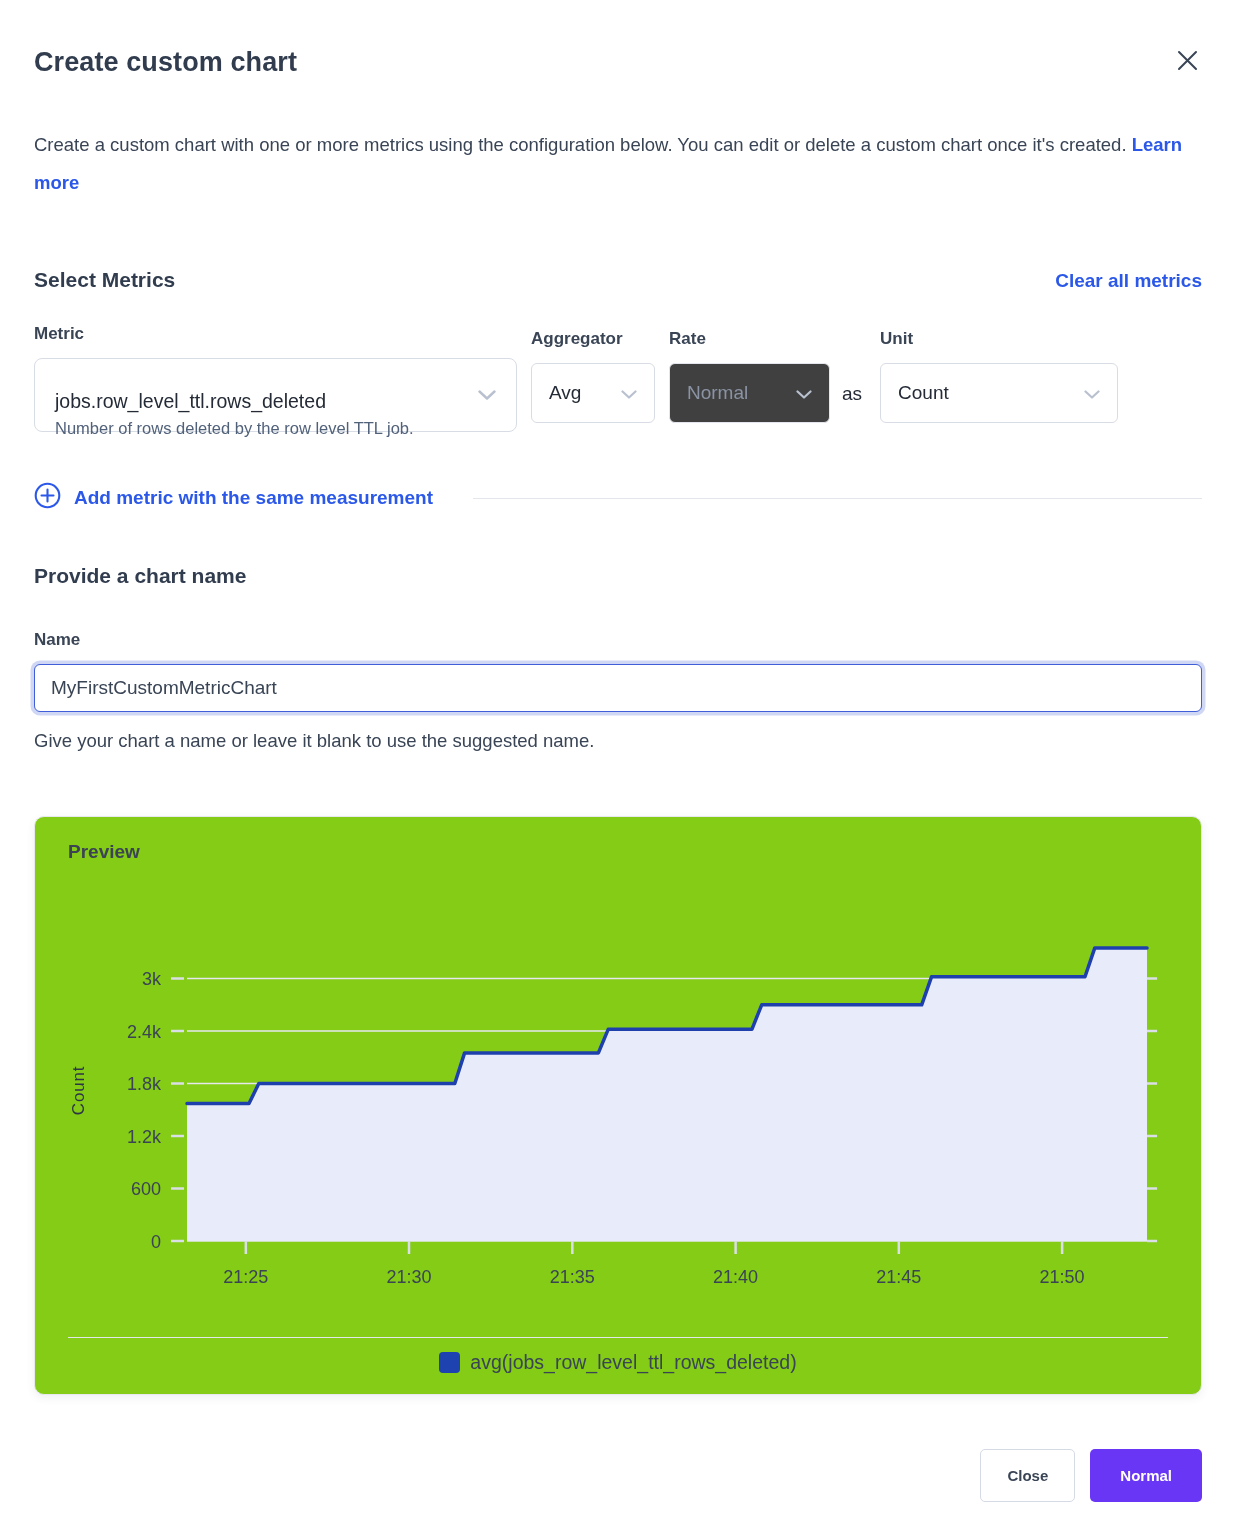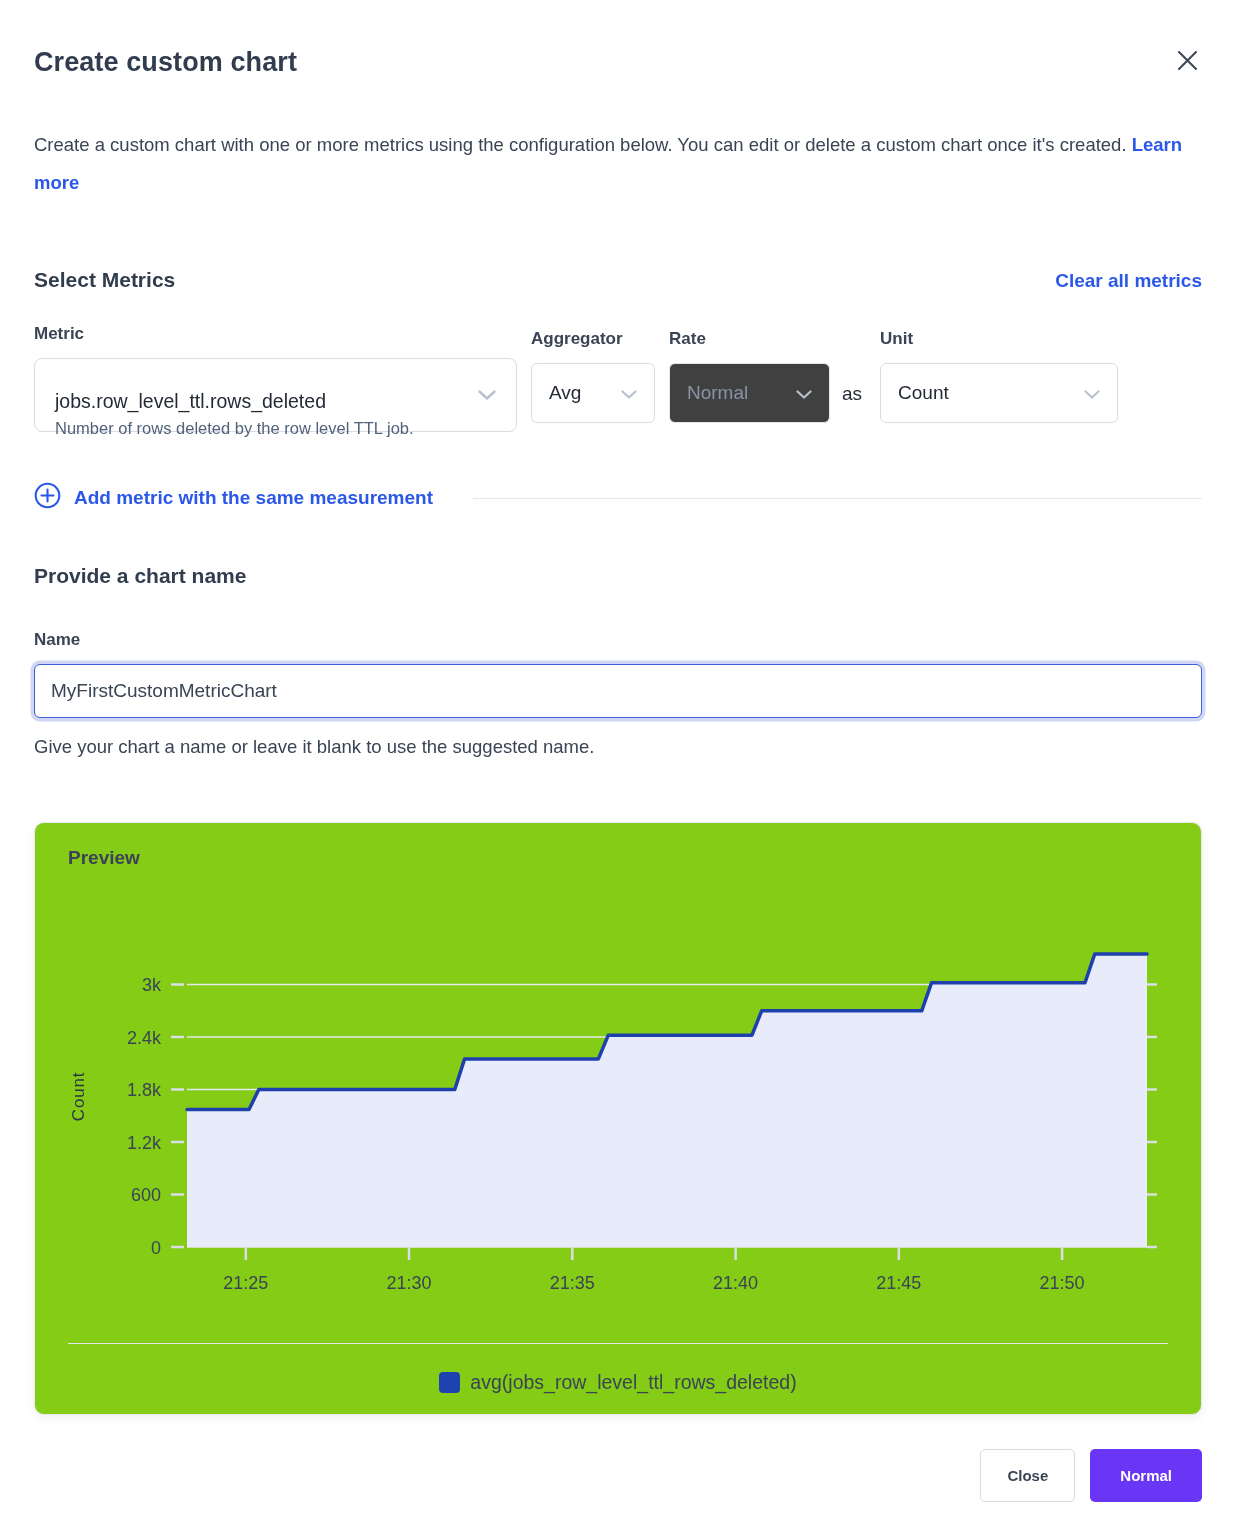--- a/index.html
+++ b/index.html
@@ -44,21 +44,21 @@
   .as-label { font-size: 19px; color: #242b36; margin: 0 10px 27px 12px; }
 
   .add-row { margin-top: 50px; display: flex; align-items: center; }
   .add-link { display: flex; align-items: center; gap: 13px; font-size: 19px; cursor: pointer; }
   .add-row .rule { flex: 1; height: 1px; background: #e3e6eb; margin-left: 40px; }
 
   
   .name-heading { margin-top: 50px; }
   .name-label { margin-top: 42px; font-size: 17px; font-weight: 700; color: #394455; }
   .name-input {
-    margin-top: 14px; width: 100%; height: 54px;
+    margin-top: 14px; width: 100%; height: 48px;
     border: 1.5px solid #3f5ed7; border-radius: 6px;
     box-shadow: 0 0 0 3.5px rgba(63, 94, 215, 0.25);
     font-size: 19px; color: #394455; padding: 8px 16px; outline: none;
     font-family: "Liberation Sans", sans-serif;
   }
   .helper { margin-top: 18px; font-size: 18.5px; color: #394455; }
 
   
   .card {
     margin-top: 64px;
@@ -66,21 +66,21 @@
     box-shadow: 0 3px 8px rgba(56, 66, 82, 0.08);
     padding: 24px 33px 20px 33px;
     background: #84cc16;
   }
   .card h3 { font-size: 19px; font-weight: 700; color: #3b4354; }
   .chart-wrap { margin-top: 50px; }
   .chart-wrap svg { display: block; }
   .ytick, .xtick { font-size: 18px; fill: #3a4455; font-family: "Liberation Sans", sans-serif; }
   .axis-label { font-size: 17px; fill: #2c3545; letter-spacing: 0.8px; font-family: "Liberation Sans", sans-serif; }
   .card-rule { margin-top: 52px; border-top: 1px solid #e3e6eb; }
-  .legend { margin-top: 27px; display: flex; align-items: center; justify-content: center; gap: 10px; }
+  .legend { margin-top: 13px; display: flex; align-items: center; justify-content: center; gap: 10px; }
   .legend-swatch { width: 21px; height: 21px; border-radius: 4px; display: inline-block; }
   .legend-label { font-size: 19.5px; color: #394455; }
 
   
   .footer { margin-top: auto; display: flex; justify-content: flex-end; gap: 15px; }
   .btn { font-family: "Liberation Sans", sans-serif; font-size: 15px; font-weight: 600; border-radius: 5px; cursor: pointer; padding: 17px 26px; }
   .btn-close { background: #fff; border: 1px solid #d5dae4; color: #394455; }
   .btn-submit { background: #6936f5; border: none; color: #fff; padding: 17px 30px; }
 </style>
 </head>

